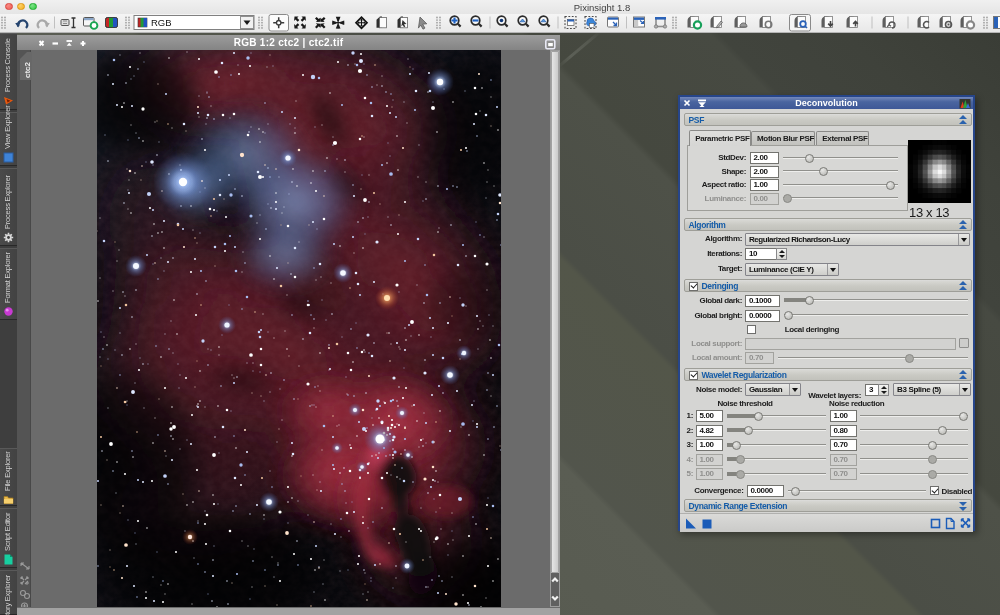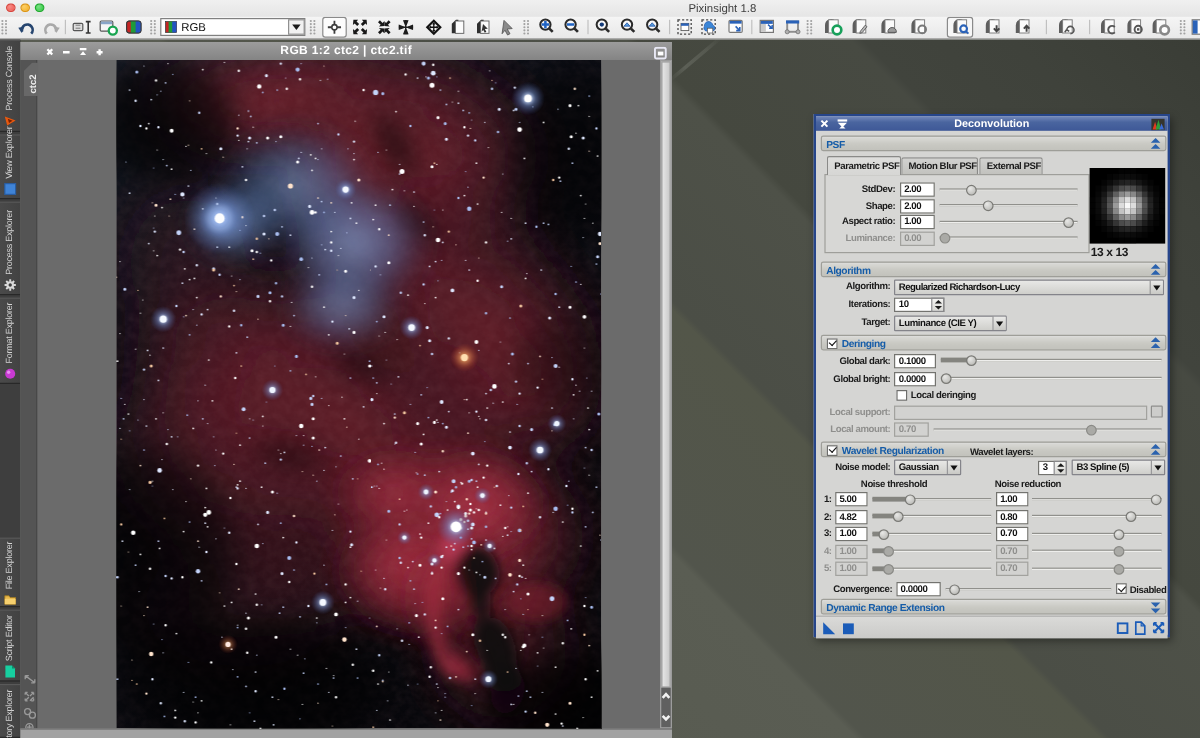--- a/index.html
+++ b/index.html
@@ -729,21 +729,21 @@
         <rect x="19.4" y="53.3" width="4.9" height="4.9" fill="rgb(7,7,7)"></rect>
         <rect x="24.2" y="53.3" width="4.9" height="4.9" fill="rgb(11,11,11)"></rect>
         <rect x="29.1" y="53.3" width="4.9" height="4.9" fill="rgb(12,12,12)"></rect>
         <rect x="33.9" y="53.3" width="4.9" height="4.9" fill="rgb(11,11,11)"></rect>
         <rect x="38.8" y="53.3" width="4.9" height="4.9" fill="rgb(7,7,7)"></rect>
         <rect x="43.6" y="53.3" width="4.9" height="4.9" fill="rgb(4,4,4)"></rect>
         <rect x="24.2" y="58.2" width="4.9" height="4.9" fill="rgb(3,3,3)"></rect>
         <rect x="29.1" y="58.2" width="4.9" height="4.9" fill="rgb(3,3,3)"></rect>
         <rect x="33.9" y="58.2" width="4.9" height="4.9" fill="rgb(3,3,3)"></rect>
       </svg></div>
-<div style="position:absolute;left:229px;top:108px;width:63px;text-align:left;font-size:10px;font-weight:bold;color:#1b1b1b">13 x 13</div>
+<div style="position:absolute;left:229px;top:108px;width:63px;text-align:left;font-size:13px;font-weight:normal;color:#1b1b1b">13 x 13</div>
 <div class="lbl" style="left:-14px;top:56px;width:80px">StdDev:</div>
 <div class="edit" style="left:69.5px;top:55px;width:29px">2.00</div>
 <div class="slider" style="left:103px;top:55.5px;width:115px">
       <div class="tr"></div>
       <div class="th" style="left:22px"></div>
     </div>
 <div class="lbl" style="left:-14px;top:69.5px;width:80px">Shape:</div>
 <div class="edit" style="left:69.5px;top:68.5px;width:29px">2.00</div>
 <div class="slider" style="left:103px;top:69px;width:115px">
       <div class="tr"></div>
@@ -776,34 +776,34 @@
       <div class="fill" style="width:25px"></div>
       <div class="th" style="left:21px"></div>
     </div>
 <div class="lbl" style="left:-18px;top:213.5px;width:80px">Global bright:</div>
 <div class="edit" style="left:65px;top:212.5px;width:35px">0.0000</div>
 <div class="slider" style="left:104px;top:213px;width:184px">
       <div class="tr"></div>
       <div class="th" style="left:0px"></div>
     </div>
 <div class="check" style="left:66.5px;top:227.5px"></div>
-<div class="lbl" style="left:79px;top:228px;width:80px;text-align:left">Local deringing</div>
+<div class="lbl" style="left:79px;top:228px;width:80px;text-align:right">Local deringing</div>
 <div class="lbl dis" style="left:-18px;top:241.5px;width:80px">Local support:</div>
 <div class="edit dis" style="left:65px;top:240.5px;width:211px"></div>
 <div style="position:absolute;left:278.5px;top:240.5px;width:10.5px;height:10.5px;border:1px solid #8e8e8c;background:#cdcdcb;border-radius:1px"></div>
 <div class="lbl dis" style="left:-18px;top:256px;width:80px">Local amount:</div>
 <div class="edit dis" style="left:65px;top:255px;width:29px">0.70</div>
 <div class="slider dis" style="left:98px;top:255.5px;width:190px">
       <div class="tr"></div>
       <div class="th" style="left:127px"></div>
     </div>
 <div class="sect" style="top:270.5px"><span class="check on" style="position:relative;display:inline-block;top:1px;margin-right:4px;vertical-align:-1px"></span>Wavelet Regularization<span class="chev chup"></span></div>
 <div class="lbl" style="left:-18px;top:287.5px;width:80px">Noise model:</div>
 <div class="combo" style="left:65px;top:286px;width:56px">Gaussian<span class="cbtn"></span></div>
-<div class="lbl" style="left:109px;top:275px;width:72px">Wavelet layers:</div>
+<div class="lbl" style="left:109px;top:294px;width:72px">Wavelet layers:</div>
 <div class="edit" style="left:185px;top:286.5px;width:24px">3<span class="spin"></span></div>
 <div class="combo" style="left:213px;top:286px;width:78px">B3 Spline (5)<span class="cbtn"></span></div>
 <div class="lbl" style="left:15px;top:301.5px;width:100px;text-align:center">Noise threshold</div>
 <div class="lbl" style="left:149px;top:301.5px;width:100px;text-align:left">Noise reduction</div>
 <div class="lbl" style="left:1px;top:314.0px;width:12px">1:</div>
 <div class="edit" style="left:15.5px;top:313.0px;width:27px">5.00</div>
 <div class="slider" style="left:47px;top:313.5px;width:99px">
       <div class="tr"></div>
       <div class="fill" style="width:31px"></div>
       <div class="th" style="left:27px"></div>

